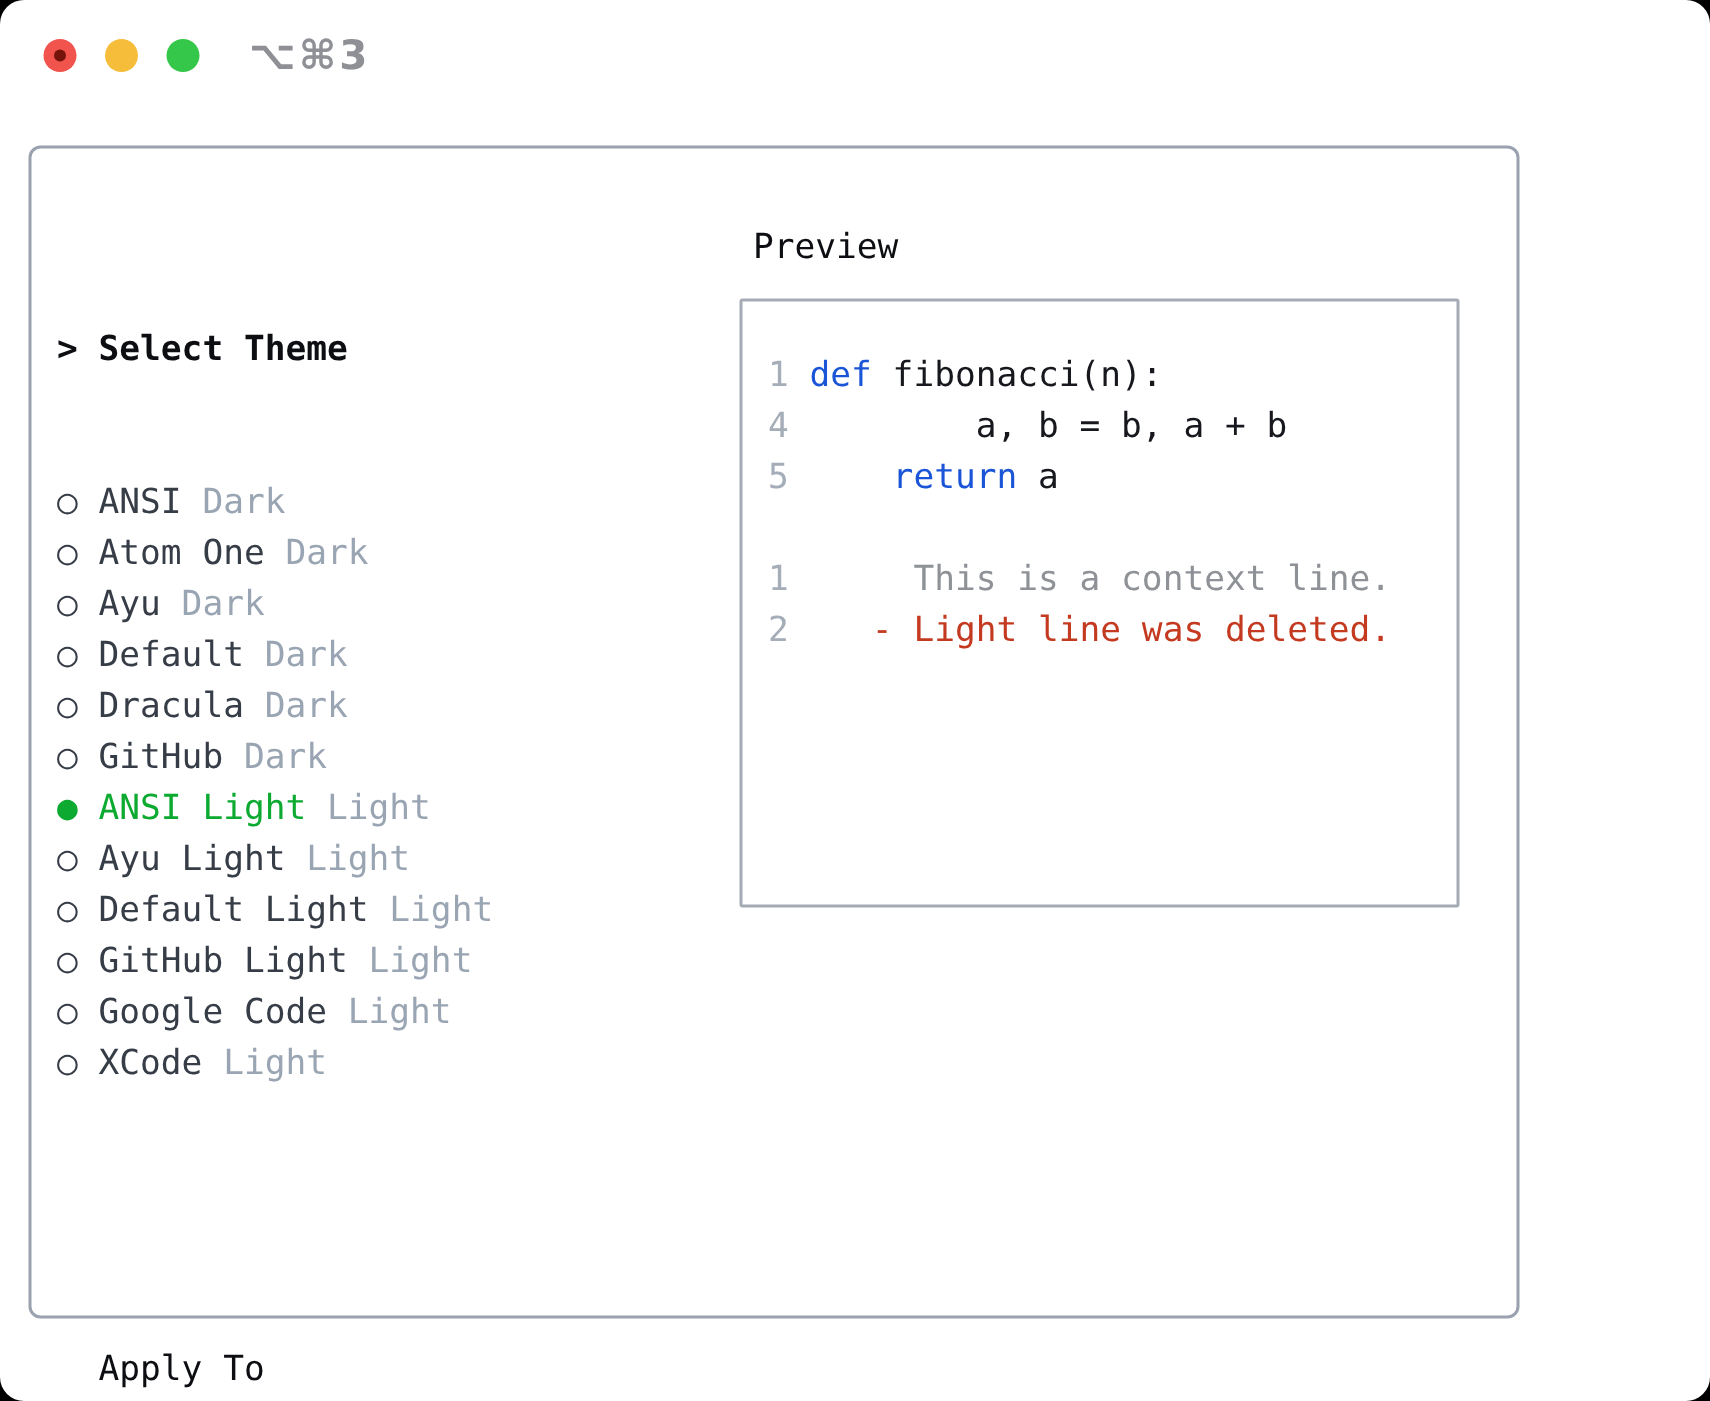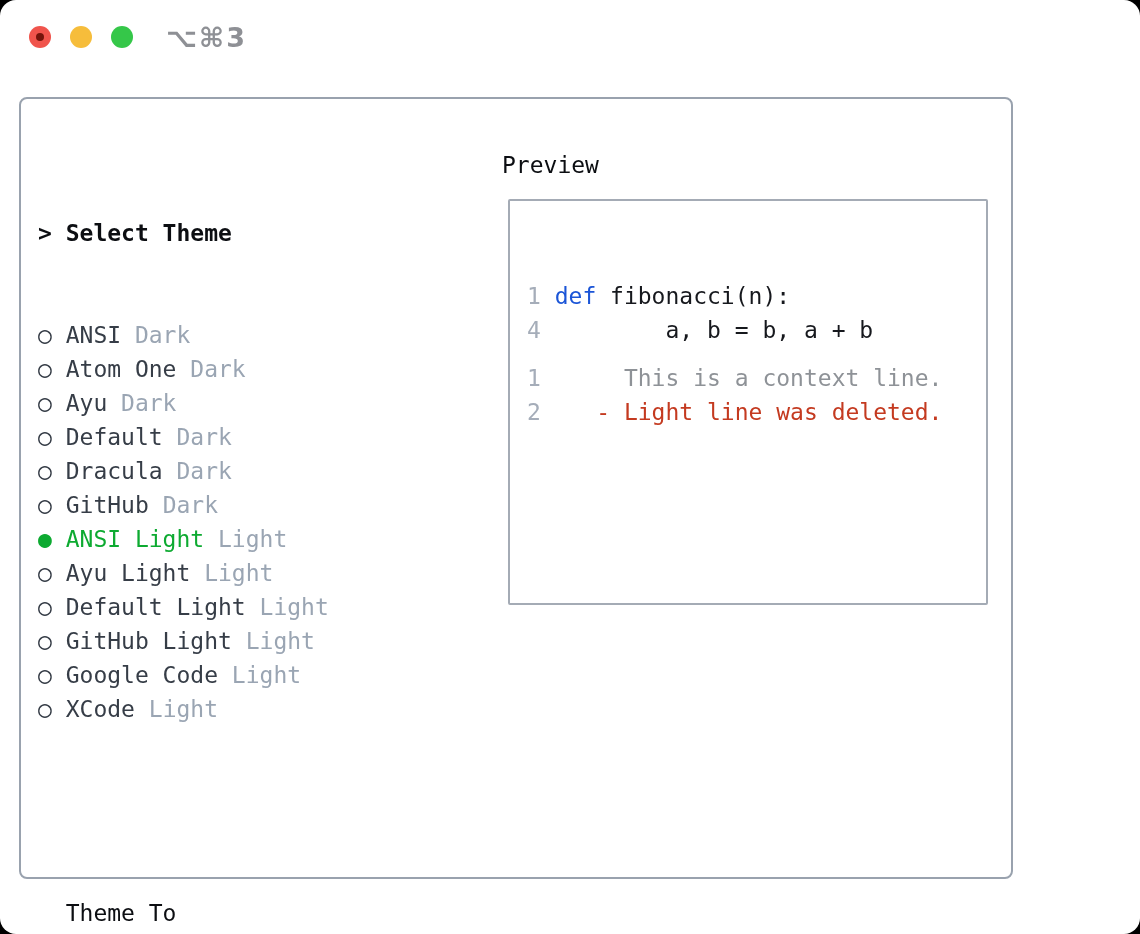--- a/index.html
+++ b/index.html
@@ -47,28 +47,28 @@
   .selected .prefix, .selected .item-name { color:var(--accent-green); }
   .spacer { height:34px; }
   .apply-header { padding-left:2ch; color:var(--heading); }
 
   
   .preview-header {
     position:absolute; left:481px; top:49px; height:34px;
     color:var(--heading); font-weight:normal;
   }
   .preview-box {
-    position:absolute; left:487px; top:100px; width:480px; height:406px;
+    position:absolute; left:472px; top:100px; width:480px; height:406px;
     border:2px solid var(--preview-border); border-radius:2px;
-    padding:78px 0 0 17px;
+    padding:32px 0 0 17px;
     background:#fff;
   }
   .pline { height:34px; white-space:pre; }
   .lnum { display:inline-block; width:2ch; color:var(--linenum); }
-  .diff-group { margin-top:14px; }
+  .diff-group { margin-top:34px; }
 
   .tk-plain   { color:var(--code-text); }
   .tk-kw      { color:var(--keyword); }
   .tk-builtin { color:var(--builtin); }
   .tk-num     { color:var(--number); }
   .tk-ctx     { color:var(--context); }
   .tk-del     { color:var(--deleted); }
   .tk-add     { color:var(--added); }
 </style>
 </head>
@@ -82,32 +82,33 @@
     <div class="light light-zoom"></div>
     <div class="win-title">⌥⌘3</div>
   </div>
 
   <div class="content-box">
 
     <div class="left-panel">
       <div class="row"><span class="hdr-prefix">&gt;</span><span class="hdr-label">Select Theme</span></div>
       <div id="theme-list"><div class="row"><span class="prefix">○</span><span class="item-name">ANSI</span><span class="variant">Dark</span></div><div class="row"><span class="prefix">○</span><span class="item-name">Atom One</span><span class="variant">Dark</span></div><div class="row"><span class="prefix">○</span><span class="item-name">Ayu</span><span class="variant">Dark</span></div><div class="row"><span class="prefix">○</span><span class="item-name">Default</span><span class="variant">Dark</span></div><div class="row"><span class="prefix">○</span><span class="item-name">Dracula</span><span class="variant">Dark</span></div><div class="row"><span class="prefix">○</span><span class="item-name">GitHub</span><span class="variant">Dark</span></div><div class="row selected"><span class="prefix">●</span><span class="item-name">ANSI Light</span><span class="variant">Light</span></div><div class="row"><span class="prefix">○</span><span class="item-name">Ayu Light</span><span class="variant">Light</span></div><div class="row"><span class="prefix">○</span><span class="item-name">Default Light</span><span class="variant">Light</span></div><div class="row"><span class="prefix">○</span><span class="item-name">GitHub Light</span><span class="variant">Light</span></div><div class="row"><span class="prefix">○</span><span class="item-name">Google Code</span><span class="variant">Light</span></div><div class="row"><span class="prefix">○</span><span class="item-name">XCode</span><span class="variant">Light</span></div></div>
       <div class="spacer"></div>
-      <div class="row apply-header">Theme To</div>
+      <div class="row apply-header">Apply To</div>
       
       
       
     </div>
 
     <div class="preview-header">Preview</div>
 
     <div class="preview-box">
       <div id="code-lines">
           <div class="pline"><span class="lnum">1</span><span class="tk-kw">def</span><span class="tk-plain"> fibonacci(n):</span></div>
           <div class="pline"><span class="lnum">4</span><span class="tk-plain">        a, b = b, a + b</span></div>
+          <div class="pline"><span class="lnum">5</span><span class="tk-plain">    </span><span class="tk-kw">return</span><span class="tk-plain"> a</span></div>
         </div>
       <div id="diff-lines" class="diff-group">
           <div class="pline"><span class="lnum">1</span><span class="tk-ctx">     This is a context line.</span></div>
           <div class="pline"><span class="lnum">2</span><span class="tk-del">   - Light line was deleted.</span></div>
         </div>
     </div>
 
   </div>
 </div>
 

